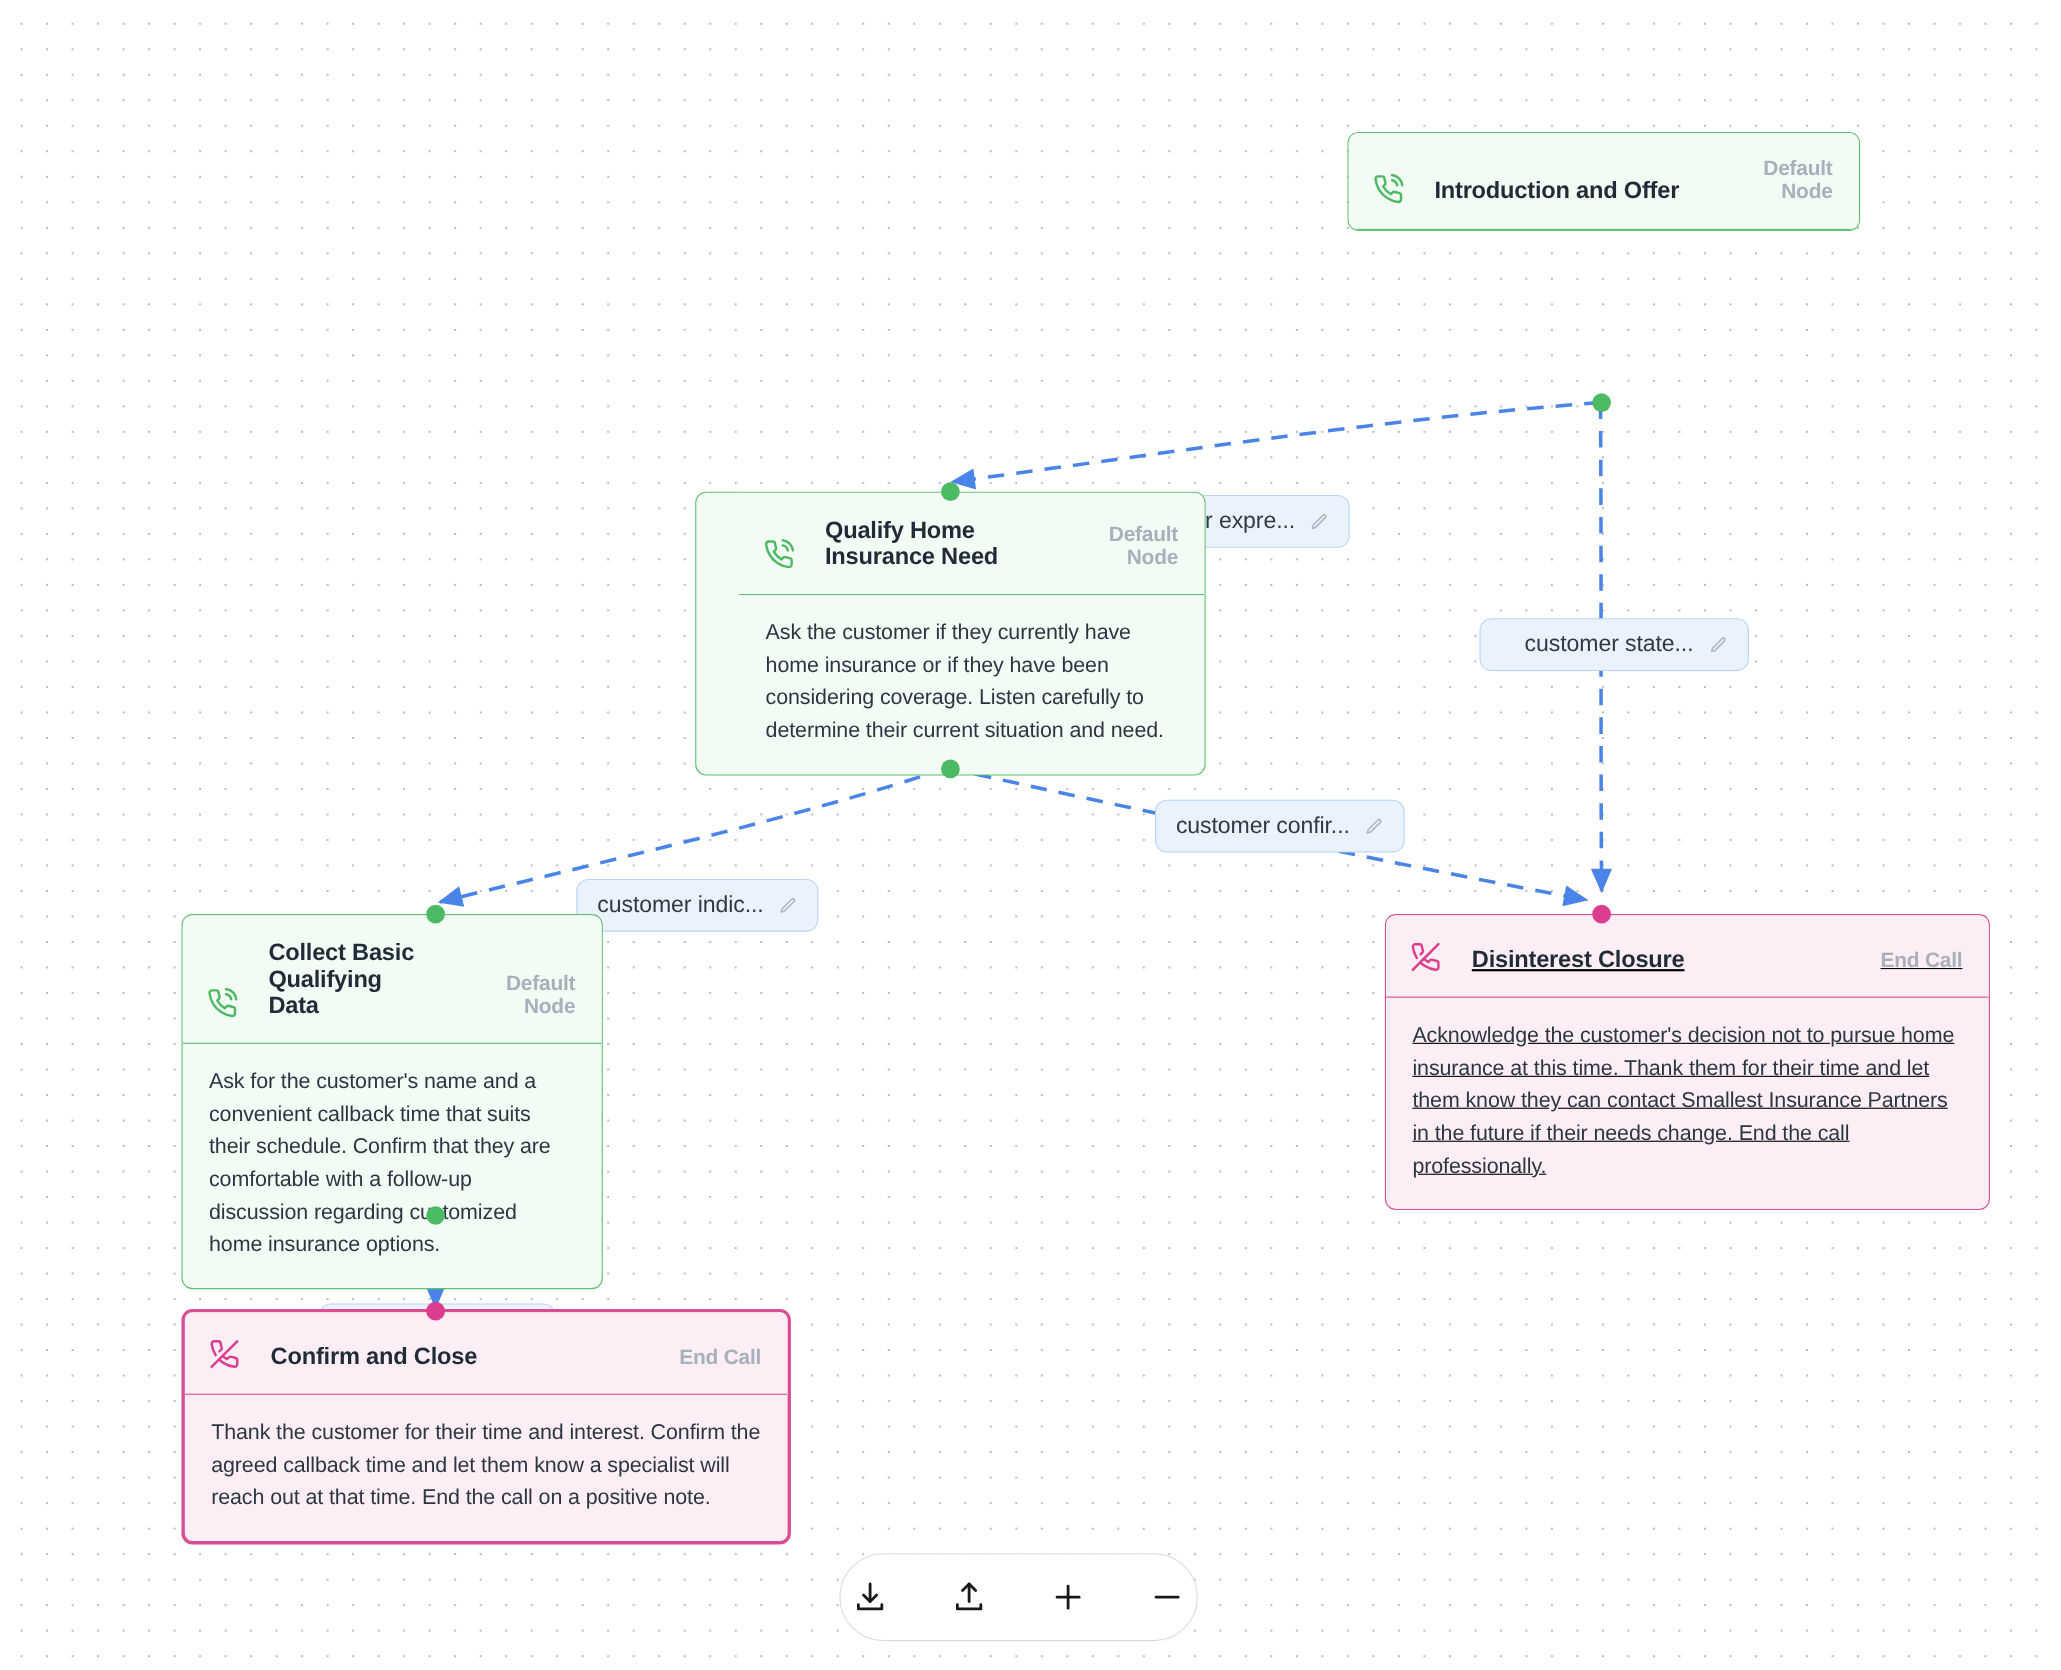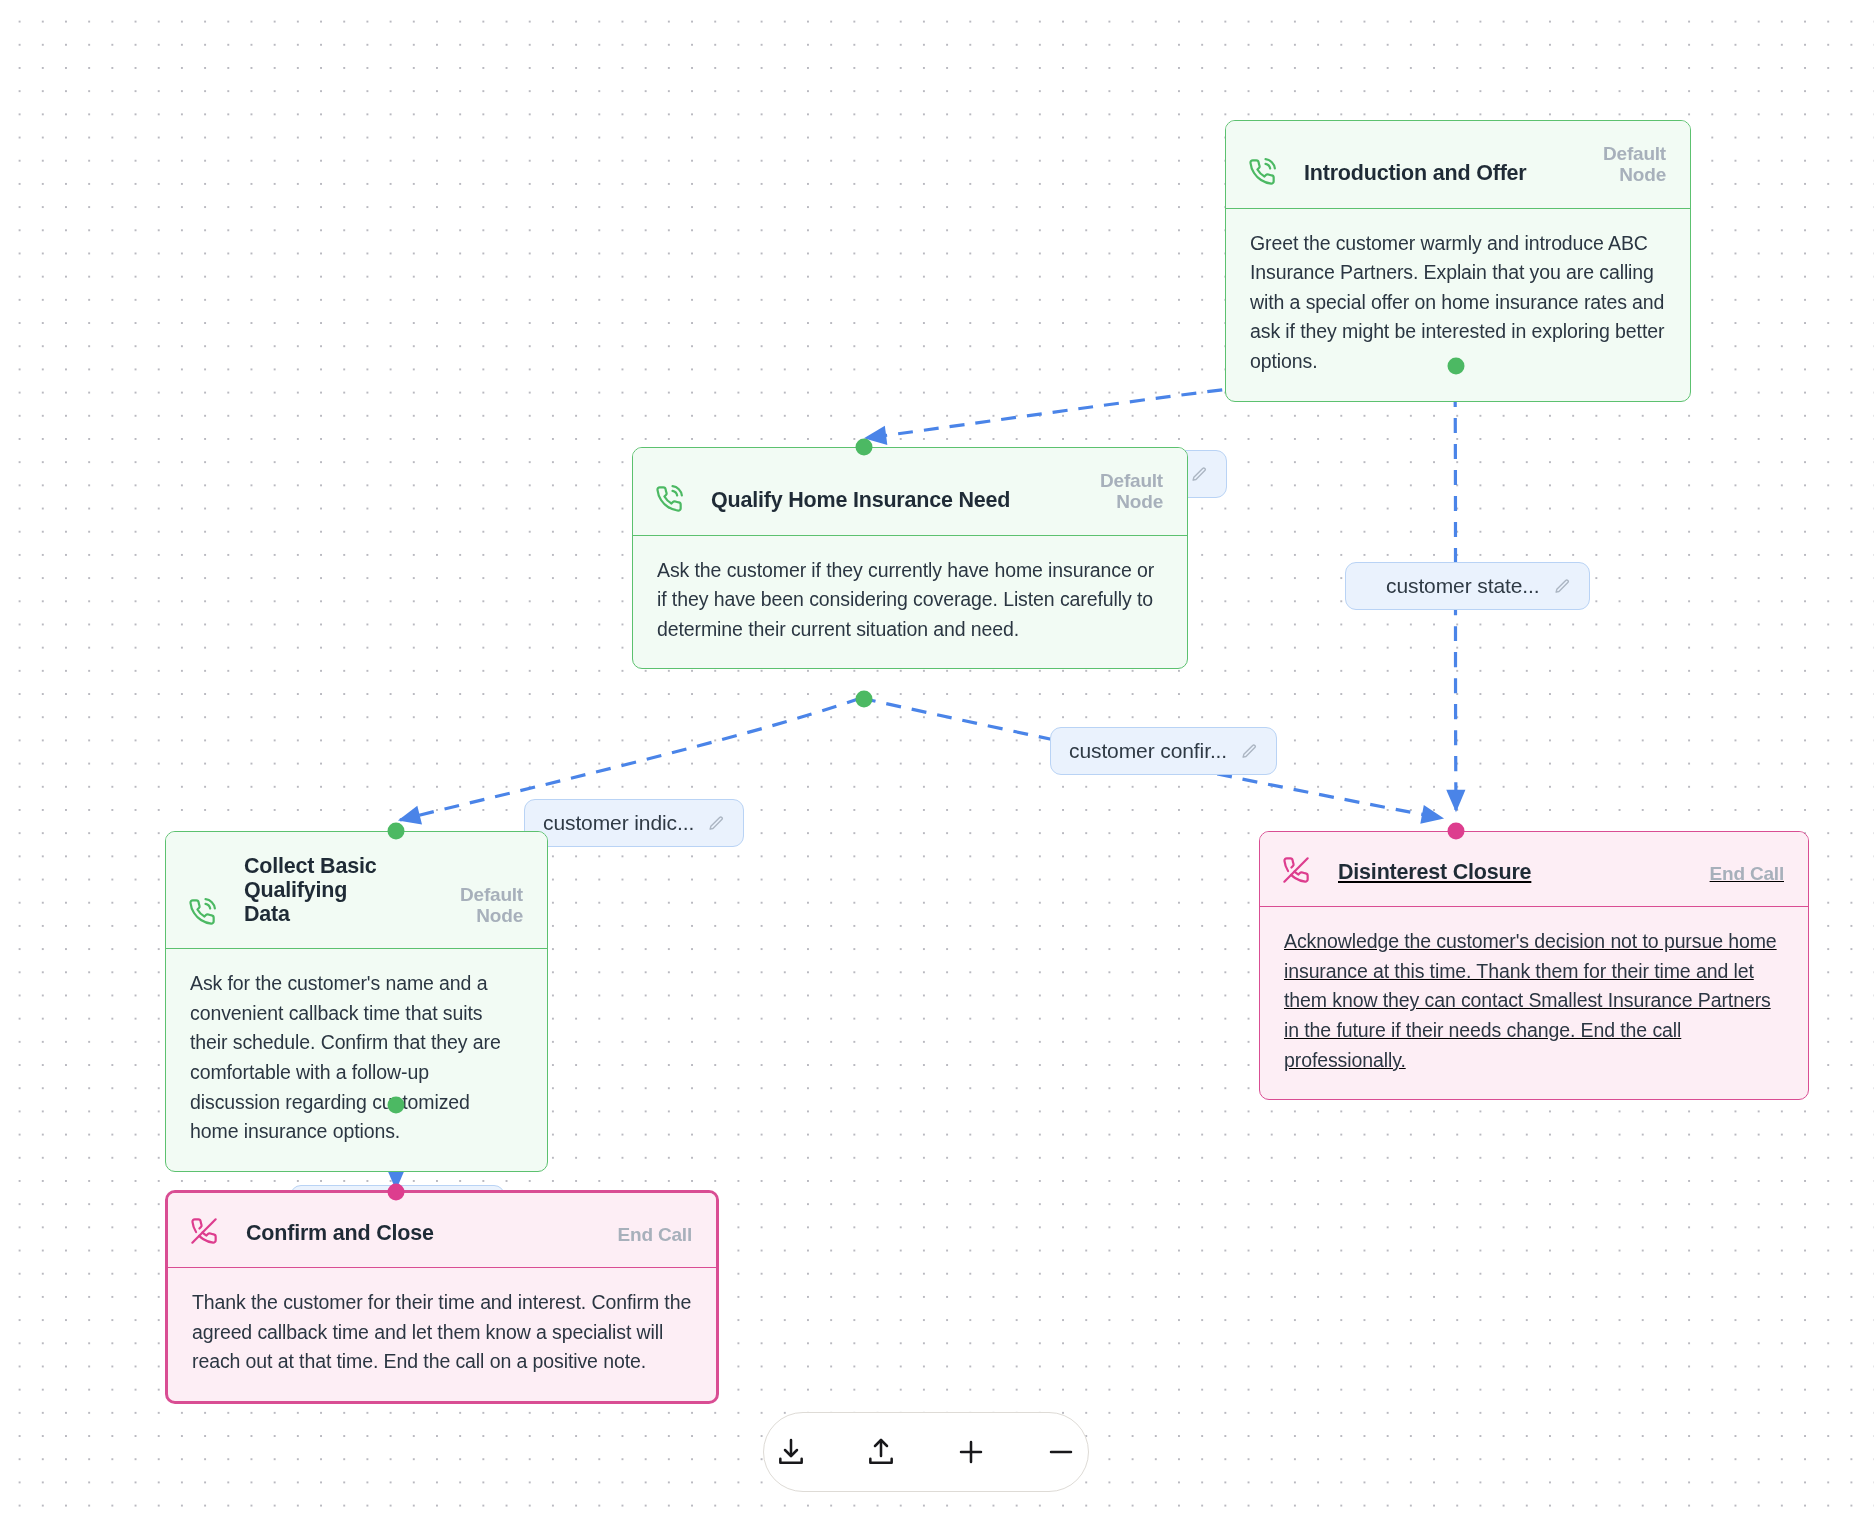--- a/index.html
+++ b/index.html
@@ -205,25 +205,24 @@
 
   <div class="node node-green" style="left:1225px; top:120px; width:466px;">
     <div class="node-head">
       <svg class="node-icon" viewBox="0 0 24 24" fill="none" stroke="#4cb963" stroke-width="1.9" stroke-linecap="round" stroke-linejoin="round">
         <path d="M15.05 5A5 5 0 0 1 19 8.95M15.05 1A9 9 0 0 1 23 8.94"></path>
         <path d="M22 16.92v3a2 2 0 0 1-2.18 2 19.79 19.79 0 0 1-8.63-3.07 19.5 19.5 0 0 1-6-6 19.79 19.79 0 0 1-3.07-8.67A2 2 0 0 1 4.11 2h3a2 2 0 0 1 2 1.72 12.84 12.84 0 0 0 .7 2.81 2 2 0 0 1-.45 2.11L8.09 9.91a16 16 0 0 0 6 6l1.27-1.27a2 2 0 0 1 2.11-.45 12.84 12.84 0 0 0 2.81.7A2 2 0 0 1 22 16.92z"></path>
       </svg>
       <div class="node-title">Introduction and Offer</div>
       <div class="node-badge badge-wrap">Default Node</div>
     </div>
-    <div class="node-body">Greet the customer warmly and introduce ABC Insurance Partners. Explain that you are calling with a special offer on home insurance rates and ask if they might be interested in exploring better options.</div>
   </div>
   <div class="handle handle-green" style="left:1456px; top:366px;"></div>
 
-  <div class="node node-green" style="left:632px; top:447px; width:556px;">
+  <div class="node node-green" style="left:632px; top:447px; width:464px;padding-left:39px;">
     <div class="node-head">
       <svg class="node-icon" viewBox="0 0 24 24" fill="none" stroke="#4cb963" stroke-width="1.9" stroke-linecap="round" stroke-linejoin="round">
         <path d="M15.05 5A5 5 0 0 1 19 8.95M15.05 1A9 9 0 0 1 23 8.94"></path>
         <path d="M22 16.92v3a2 2 0 0 1-2.18 2 19.79 19.79 0 0 1-8.63-3.07 19.5 19.5 0 0 1-6-6 19.79 19.79 0 0 1-3.07-8.67A2 2 0 0 1 4.11 2h3a2 2 0 0 1 2 1.72 12.84 12.84 0 0 0 .7 2.81 2 2 0 0 1-.45 2.11L8.09 9.91a16 16 0 0 0 6 6l1.27-1.27a2 2 0 0 1 2.11-.45 12.84 12.84 0 0 0 2.81.7A2 2 0 0 1 22 16.92z"></path>
       </svg>
       <div class="node-title">Qualify Home Insurance Need</div>
       <div class="node-badge badge-wrap">Default Node</div>
     </div>
     <div class="node-body">Ask the customer if they currently have home insurance or if they have been considering coverage. Listen carefully to determine their current situation and need.</div>
   </div>

